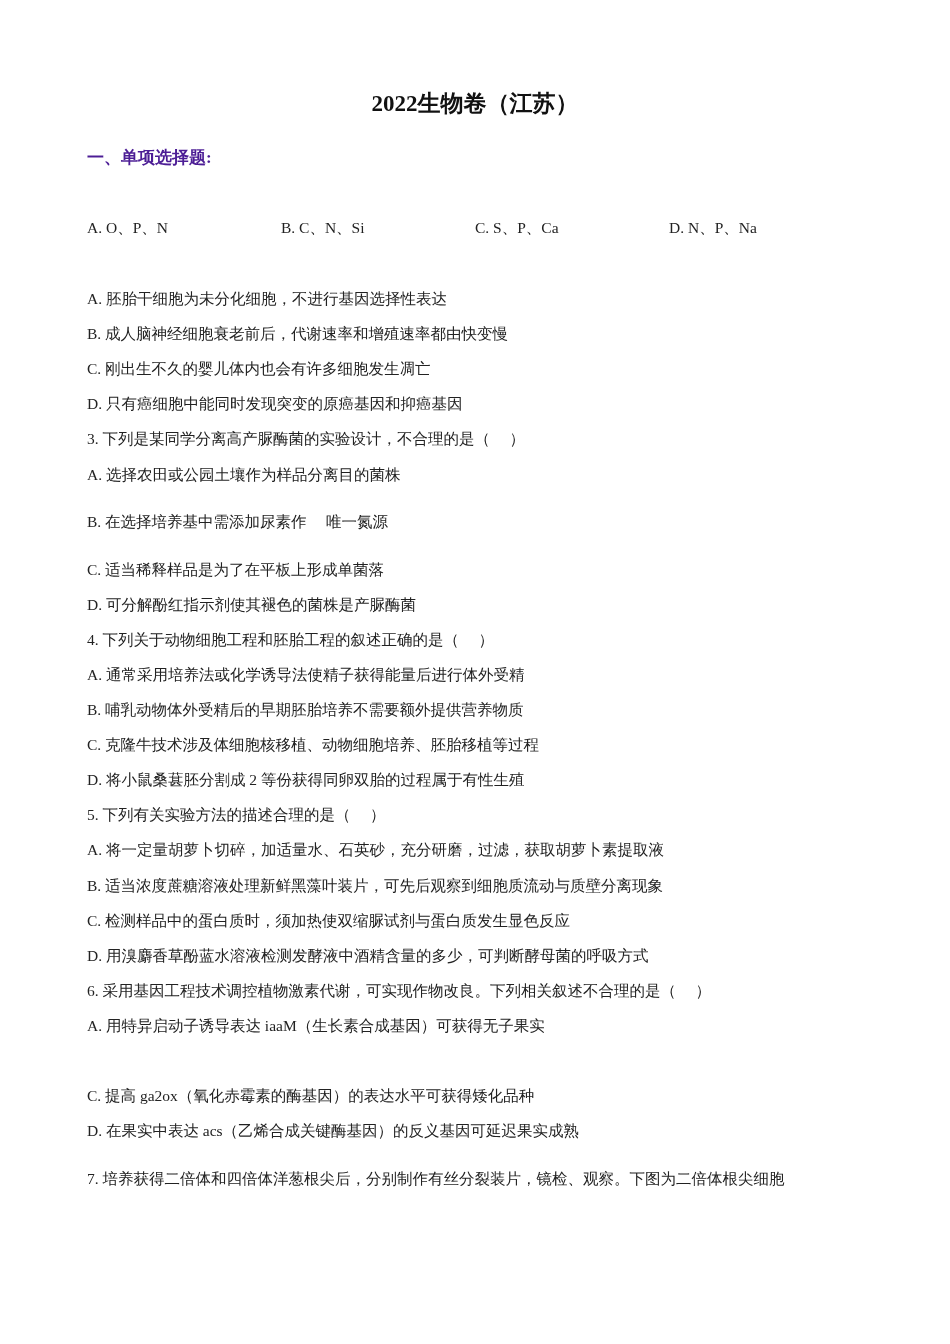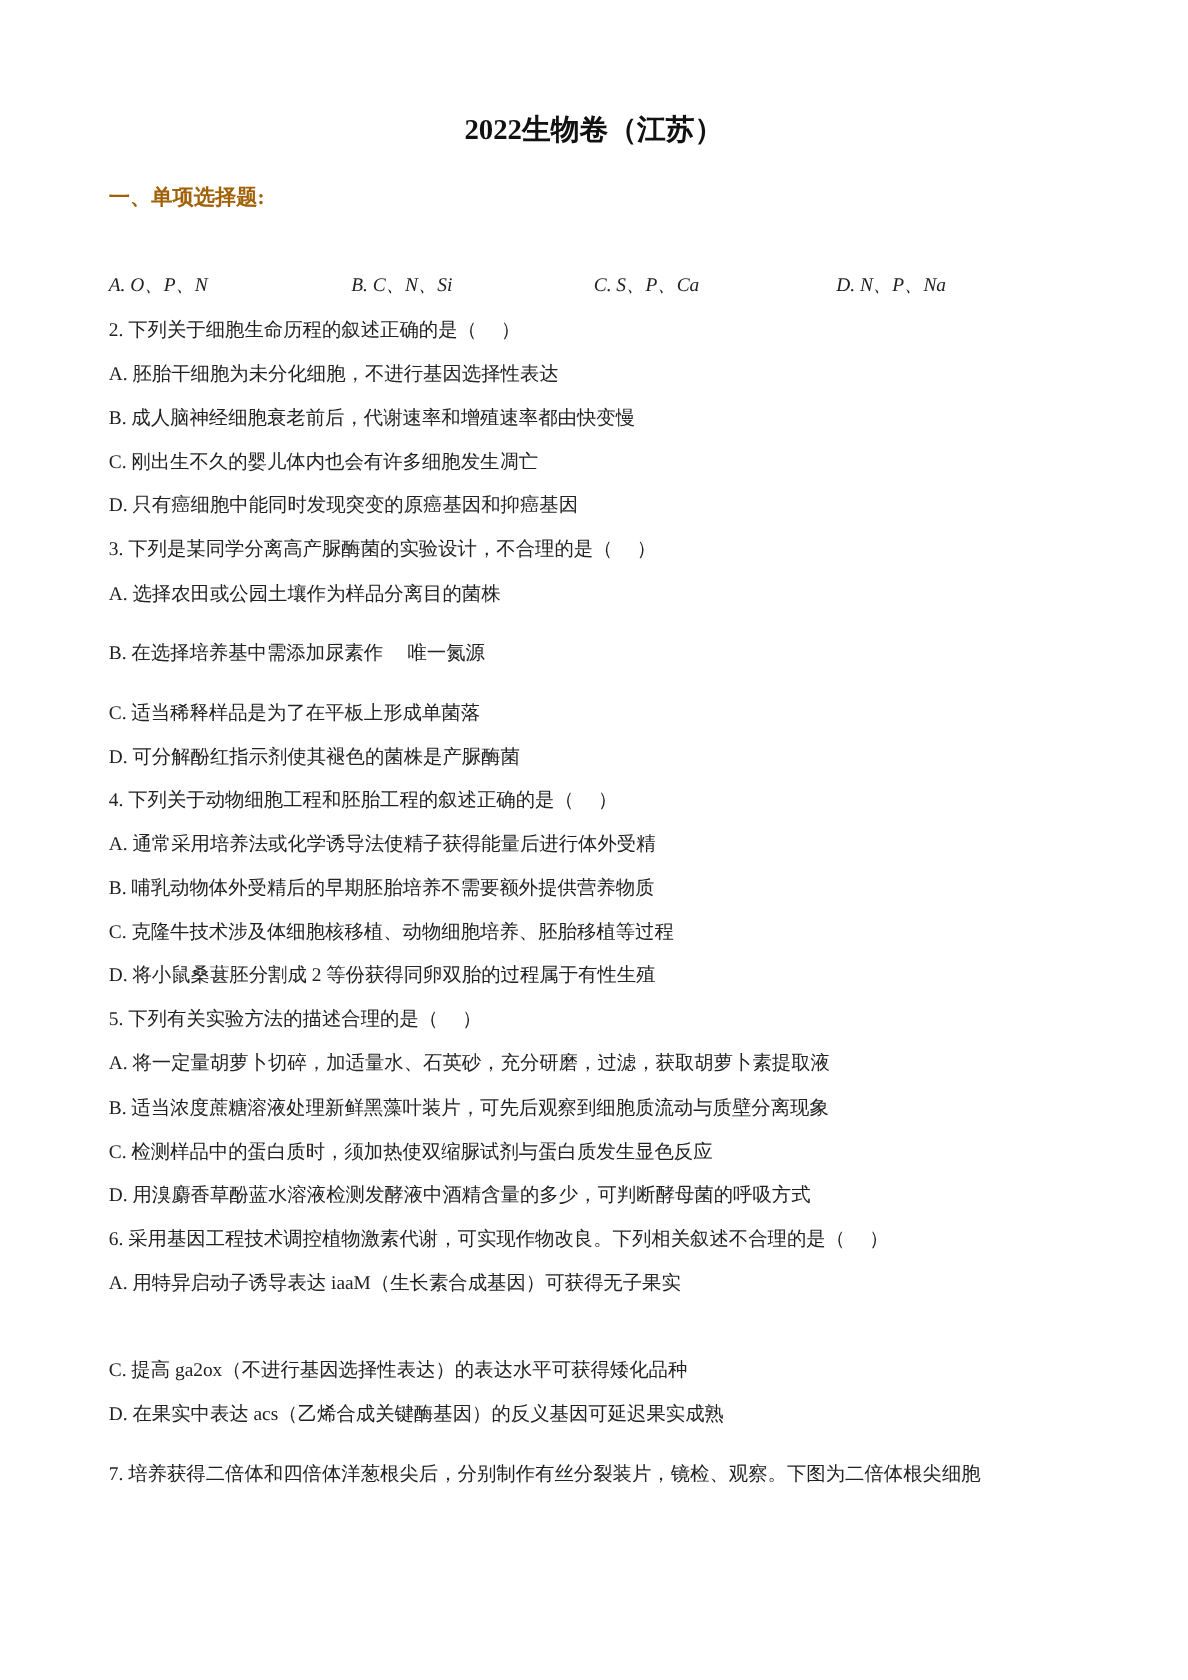--- a/index.html
+++ b/index.html
@@ -8,43 +8,42 @@
     font-family: "Liberation Serif", "DejaVu Serif", serif;
     color: #222222;
   }
   .page { position: absolute; left: 0; top: 0; width: 950px; height: 1344px; }
   .title {
     position: absolute; left: 0; width: 950px; top: 88px;
     text-align: center; font-size: 23px; font-weight: bold; color: #111111;
   }
   .section {
     position: absolute; left: 87px; top: 146px;
-    font-size: 17px; font-weight: bold; color: #a16207;
+    font-size: 17px; font-weight: bold; color: #4c1d95;
   }
   .line {
     position: absolute; left: 87px; font-size: 15.5px; white-space: nowrap; color: #222222;
   }
-  .opt-row { position: absolute; left: 87px; top: 218px; width: 800px; height: 22px; font-size: 15.5px; font-style: italic; }
+  .opt-row { position: absolute; left: 87px; top: 218px; width: 800px; height: 22px; font-size: 15.5px; }
   .opt-row span { position: absolute; white-space: nowrap; top: 0; }
 </style>
 </head>
 <body>
 
 <div class="page">
   <div class="title">2022生物卷（江苏）</div>
   <div class="section">一、单项选择题:</div>
 
   <div class="opt-row">
     <span style="left:0">A. O、P、N</span>
     <span style="left:194px">B. C、N、Si</span>
     <span style="left:388px">C. S、P、Ca</span>
     <span style="left:582px">D. N、P、Na</span>
   </div>
 
-  <div class="line" style="top:254px">2. 下列关于细胞生命历程的叙述正确的是（　 ）</div>
   <div class="line" style="top:289px">A. 胚胎干细胞为未分化细胞，不进行基因选择性表达</div>
   <div class="line" style="top:324px">B. 成人脑神经细胞衰老前后，代谢速率和增殖速率都由快变慢</div>
   <div class="line" style="top:359px">C. 刚出生不久的婴儿体内也会有许多细胞发生凋亡</div>
   <div class="line" style="top:394px">D. 只有癌细胞中能同时发现突变的原癌基因和抑癌基因</div>
 
   <div class="line" style="top:429px">3. 下列是某同学分离高产脲酶菌的实验设计，不合理的是（　 ）</div>
   <div class="line" style="top:465px">A. 选择农田或公园土壤作为样品分离目的菌株</div>
   <div class="line" style="top:512px">B. 在选择培养基中需添加尿素作　 唯一氮源</div>
   <div class="line" style="top:560px">C. 适当稀释样品是为了在平板上形成单菌落</div>
   <div class="line" style="top:595px">D. 可分解酚红指示剂使其褪色的菌株是产脲酶菌</div>
@@ -56,17 +55,17 @@
   <div class="line" style="top:770px">D. 将小鼠桑葚胚分割成 2 等份获得同卵双胎的过程属于有性生殖</div>
 
   <div class="line" style="top:805px">5. 下列有关实验方法的描述合理的是（　 ）</div>
   <div class="line" style="top:840px">A. 将一定量胡萝卜切碎，加适量水、石英砂，充分研磨，过滤，获取胡萝卜素提取液</div>
   <div class="line" style="top:876px">B. 适当浓度蔗糖溶液处理新鲜黑藻叶装片，可先后观察到细胞质流动与质壁分离现象</div>
   <div class="line" style="top:911px">C. 检测样品中的蛋白质时，须加热使双缩脲试剂与蛋白质发生显色反应</div>
   <div class="line" style="top:946px">D. 用溴麝香草酚蓝水溶液检测发酵液中酒精含量的多少，可判断酵母菌的呼吸方式</div>
 
   <div class="line" style="top:981px">6. 采用基因工程技术调控植物激素代谢，可实现作物改良。下列相关叙述不合理的是（　 ）</div>
   <div class="line" style="top:1016px">A. 用特异启动子诱导表达 iaaM（生长素合成基因）可获得无子果实</div>
-  <div class="line" style="top:1086px">C. 提高 ga2ox（不进行基因选择性表达）的表达水平可获得矮化品种</div>
+  <div class="line" style="top:1086px">C. 提高 ga2ox（氧化赤霉素的酶基因）的表达水平可获得矮化品种</div>
   <div class="line" style="top:1121px">D. 在果实中表达 acs（乙烯合成关键酶基因）的反义基因可延迟果实成熟</div>
 
   <div class="line" style="top:1169px">7. 培养获得二倍体和四倍体洋葱根尖后，分别制作有丝分裂装片，镜检、观察。下图为二倍体根尖细胞</div>
 </div>
 
 </body></html>

